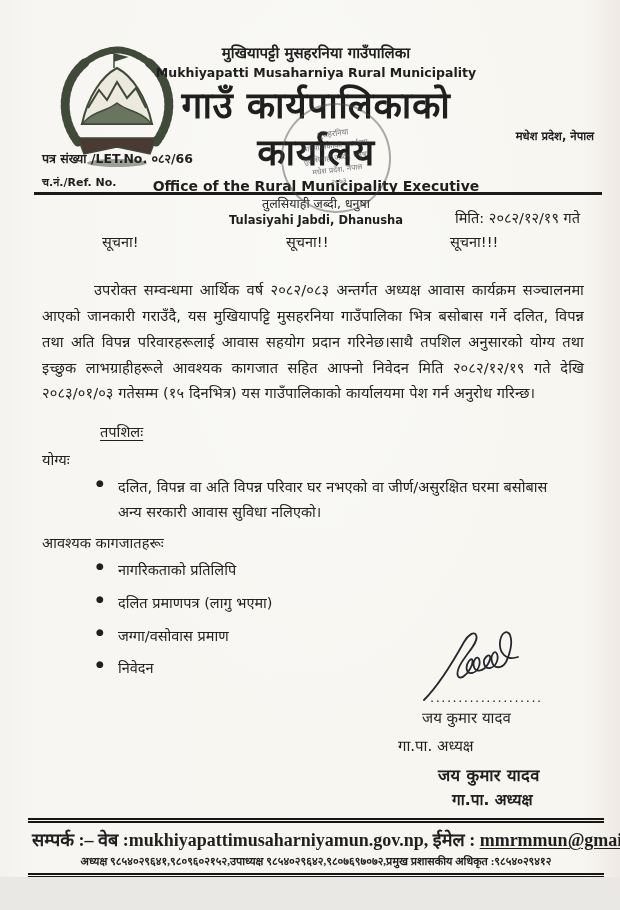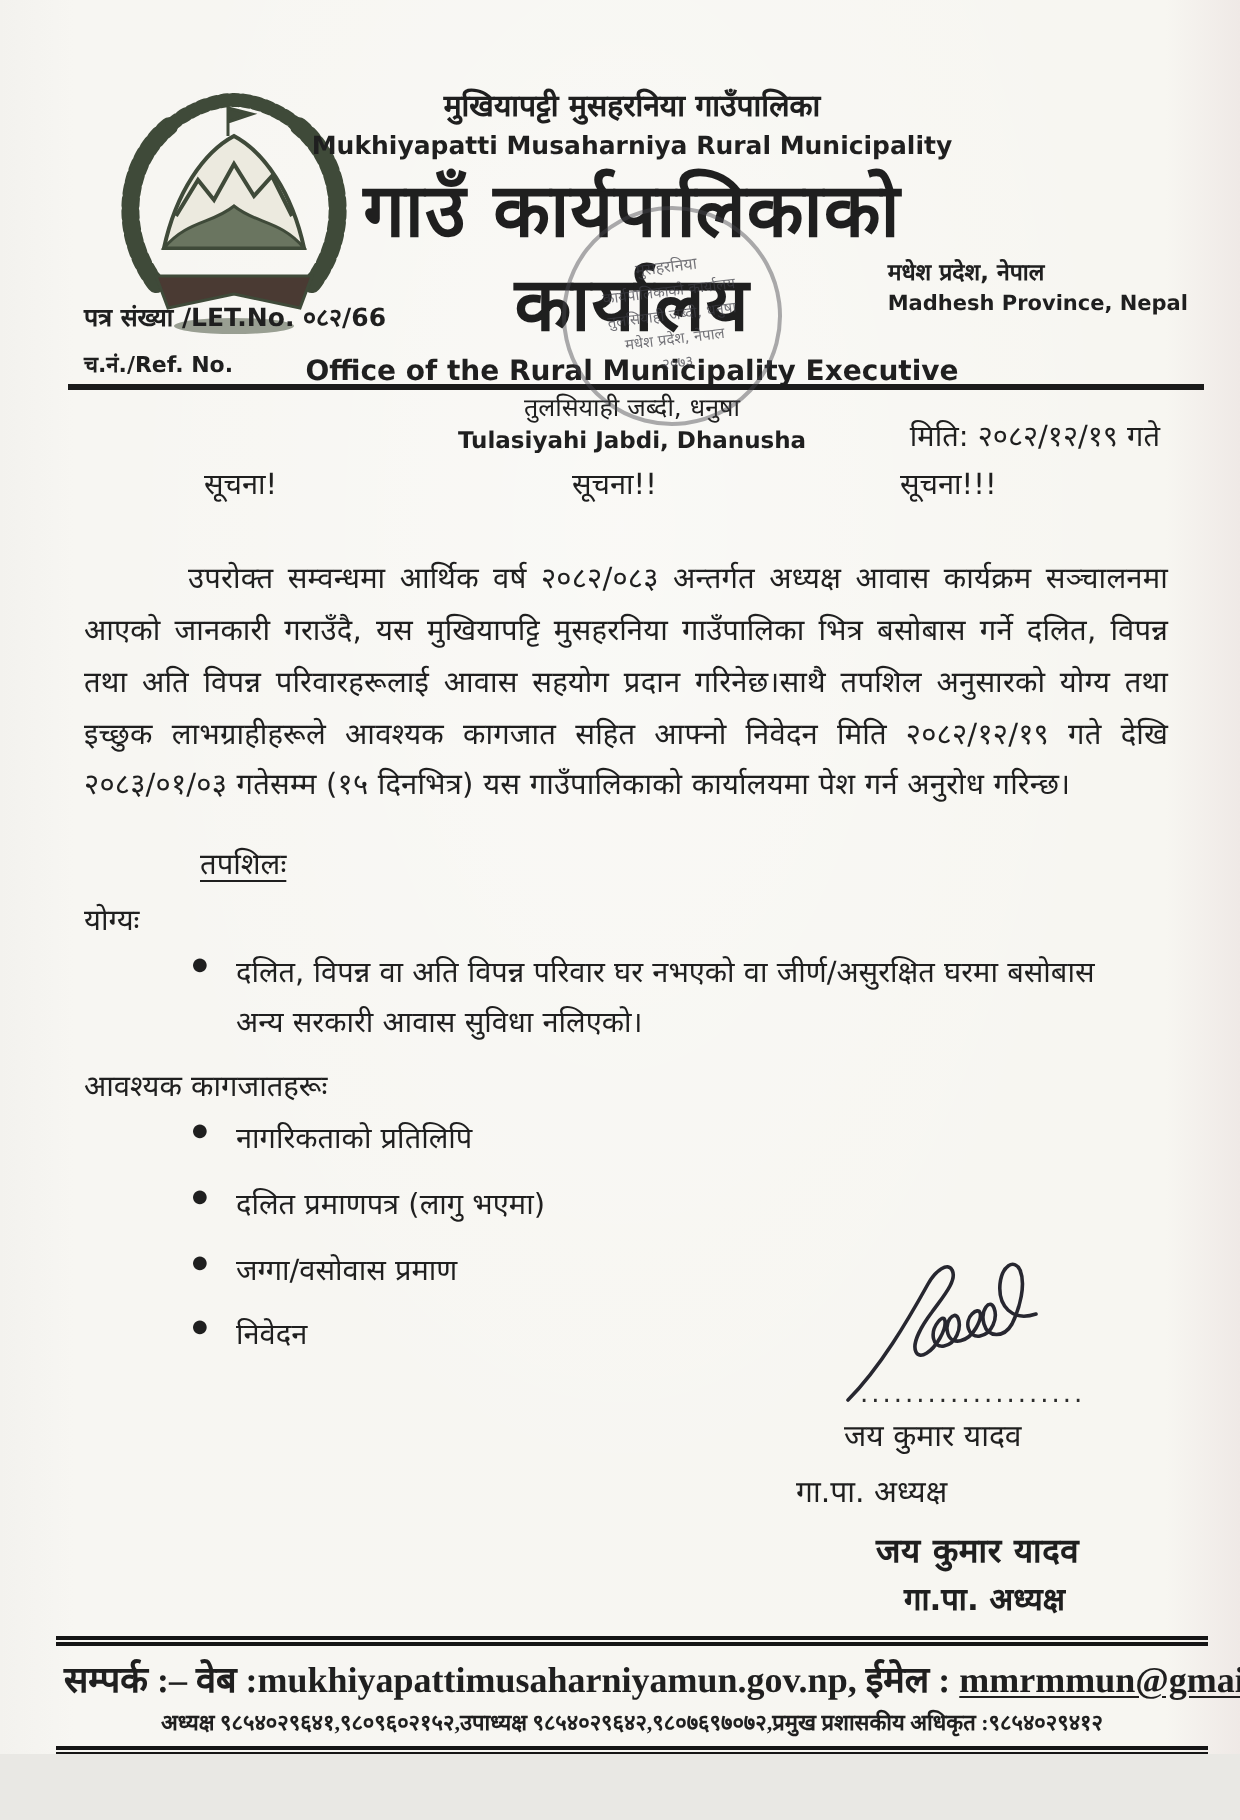--- a/index.html
+++ b/index.html
@@ -93,21 +93,20 @@
     <div class="muni-np">मुखियापट्टी मुसहरनिया गाउँपालिका</div>
     <div class="muni-en">Mukhiyapatti Musaharniya Rural Municipality</div>
     <div class="office-np">गाउँ कार्यपालिकाको कार्यालय</div>
     <div class="office-en">Office of the Rural Municipality Executive</div>
     <div class="addr-np">तुलसियाही जब्दी, धनुषा</div>
     <div class="addr-en">Tulasiyahi Jabdi, Dhanusha</div>
   </div>
 
   <div class="hdr-right">
     <div class="prov-np">मधेश प्रदेश, नेपाल</div>
-    <div class="prov-en">Madhesh Province, Nepal</div>
   </div>
 
   <div class="letno">पत्र संख्या /LET.No. ०८२/66</div>
   <div class="refno">च.नं./Ref. No.</div>
   <div class="hdr-rule"></div>
 
   <div class="seal">
     <div class="s1">मुसहरनिया</div>
     <div>कार्यपालिकाको कार्यालय</div>
     <div>तुलसियाही जब्दी, धनुषा</div>

